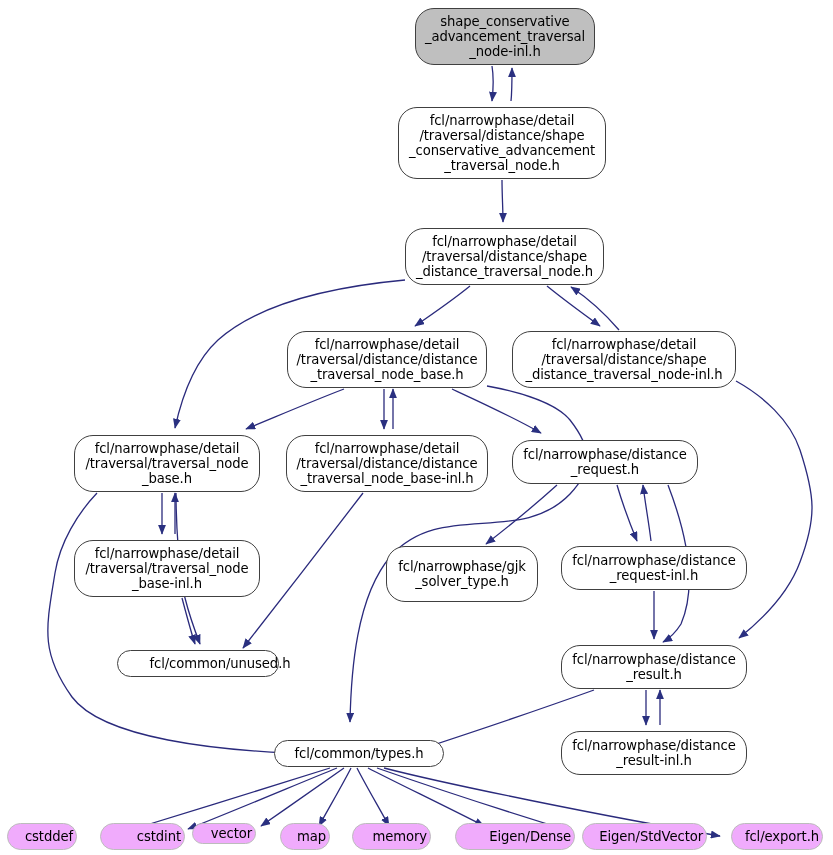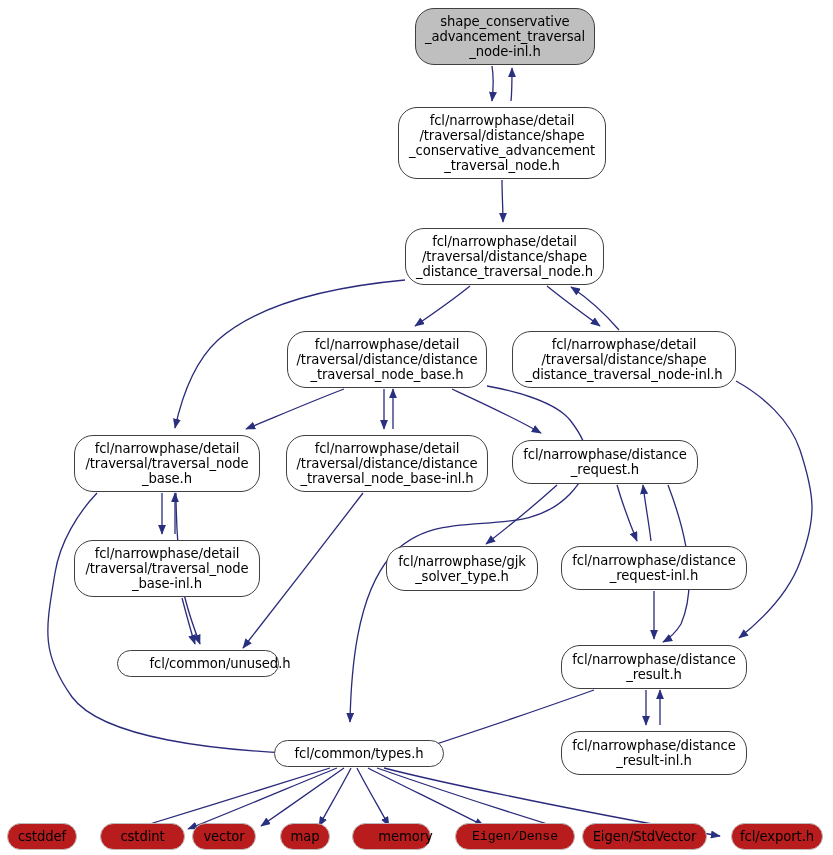--- a/index.html
+++ b/index.html
@@ -41,22 +41,23 @@
     background: #ffffff;
     font-size: 13.2px;
   }
   .node-box.kind-root {
     border: 1px solid #404040;
     background: #bfbfbf;
     font-size: 13.2px;
   }
   .node-box.kind-leaf {
     border: 1px solid #bcbcbc;
-    background: #b91c1c;
+    background: #f0abfc;
     font-size: 13.2px;
+    justify-content: flex-end;
   }
   .node-label {
     display: block;
     padding: 0 3px;
   }
 </style>
 </head>
 <body>
 
 <div id="graph-root">
@@ -127,33 +128,33 @@
 /traversal/traversal_node
 _base.h</span></div>
       <div class="node-box kind-main" style="left: 286px; top: 435px; width: 202px; height: 57px;"><span class="node-label">fcl/narrowphase/detail
 /traversal/distance/distance
 _traversal_node_base-inl.h</span></div>
       <div class="node-box kind-main" style="left: 512px; top: 440px; width: 186px; height: 44px;"><span class="node-label">fcl/narrowphase/distance
 _request.h</span></div>
       <div class="node-box kind-main" style="left: 74px; top: 540px; width: 186px; height: 57px;"><span class="node-label">fcl/narrowphase/detail
 /traversal/traversal_node
 _base-inl.h</span></div>
-      <div class="node-box kind-main" style="left: 386px; top: 546px; width: 152px; height: 45px;"><span class="node-label">fcl/narrowphase/gjk
+      <div class="node-box kind-main" style="left: 386px; top: 546px; width: 152px; height: 56px;"><span class="node-label">fcl/narrowphase/gjk
 _solver_type.h</span></div>
       <div class="node-box kind-main" style="left: 561px; top: 546px; width: 186px; height: 44px;"><span class="node-label">fcl/narrowphase/distance
 _request-inl.h</span></div>
       <div class="node-box kind-main" style="left: 117px; top: 650px; width: 162px; height: 27px; padding-left: 44px;"><span class="node-label">fcl/common/unused.h</span></div>
       <div class="node-box kind-main" style="left: 561px; top: 645px; width: 186px; height: 44px;"><span class="node-label">fcl/narrowphase/distance
 _result.h</span></div>
       <div class="node-box kind-main" style="left: 561px; top: 731px; width: 186px; height: 44px;"><span class="node-label">fcl/narrowphase/distance
 _result-inl.h</span></div>
       <div class="node-box kind-main" style="left: 274px; top: 740px; width: 170px; height: 27px;"><span class="node-label">fcl/common/types.h</span></div>
       <div class="node-box kind-leaf" style="left: 7px; top: 823px; width: 70px; height: 27px;"><span class="node-label">cstddef</span></div>
       <div class="node-box kind-leaf" style="left: 100px; top: 823px; width: 85px; height: 27px;"><span class="node-label">cstdint</span></div>
-      <div class="node-box kind-leaf" style="left: 192px; top: 823px; width: 64px; height: 27px;"><span class="node-label">vector</span></div>
+      <div class="node-box kind-leaf" style="left: 192px; top: 823px; width: 64px; height: 21px;"><span class="node-label">vector</span></div>
       <div class="node-box kind-leaf" style="left: 280px; top: 823px; width: 50px; height: 27px;"><span class="node-label">map</span></div>
       <div class="node-box kind-leaf" style="left: 352px; top: 823px; width: 79px; height: 27px; padding-left: 28px;"><span class="node-label">memory</span></div>
-      <div class="node-box kind-leaf" style="left: 455px; top: 823px; width: 120px; height: 27px; font-family: Liberation Mono, monospace;"><span class="node-label">Eigen/Dense</span></div>
+      <div class="node-box kind-leaf" style="left: 455px; top: 823px; width: 120px; height: 27px;"><span class="node-label">Eigen/Dense</span></div>
       <div class="node-box kind-leaf" style="left: 582px; top: 823px; width: 125px; height: 27px;"><span class="node-label">Eigen/StdVector</span></div>
       <div class="node-box kind-leaf" style="left: 731px; top: 823px; width: 92px; height: 27px;"><span class="node-label">fcl/export.h</span></div>
     </div>
 
 </div>
 
 </body></html>

